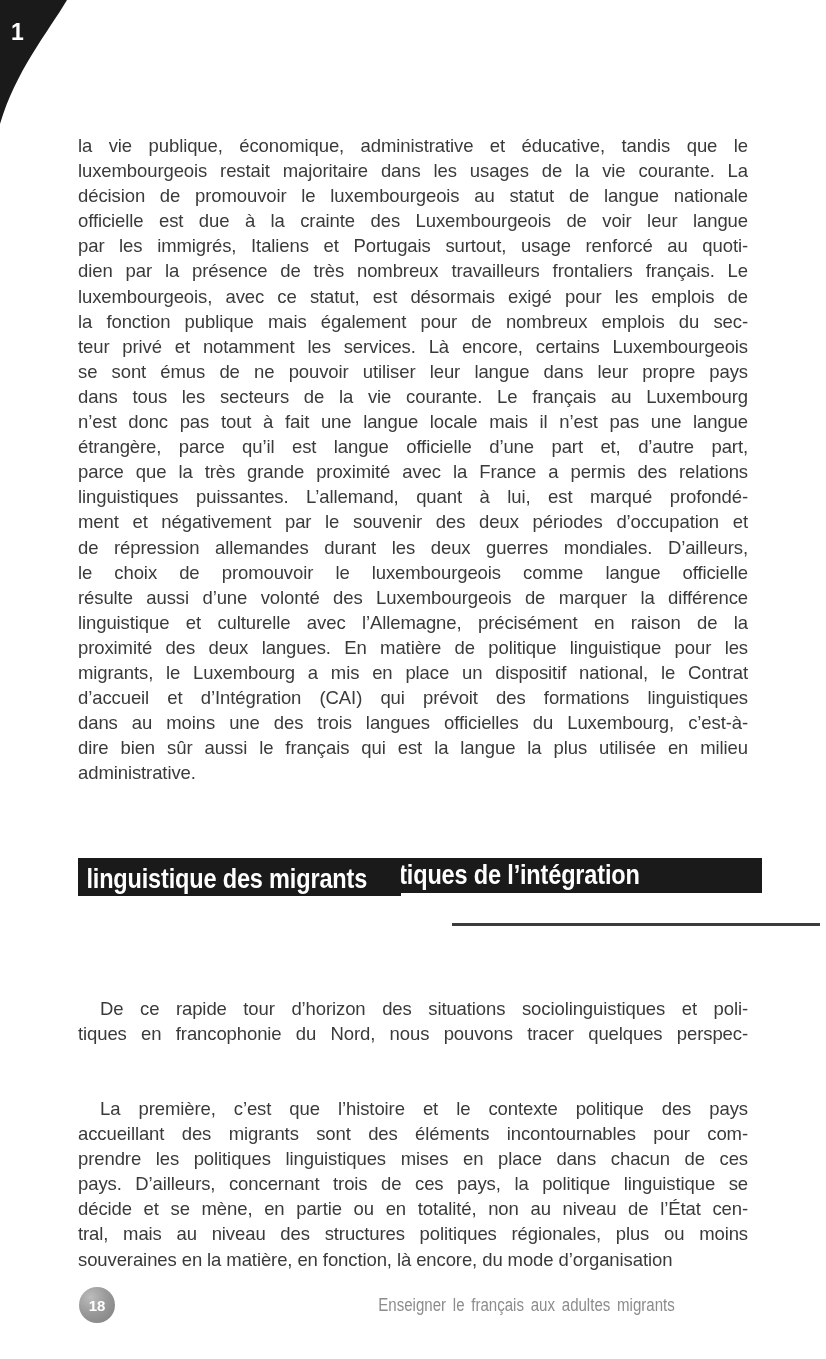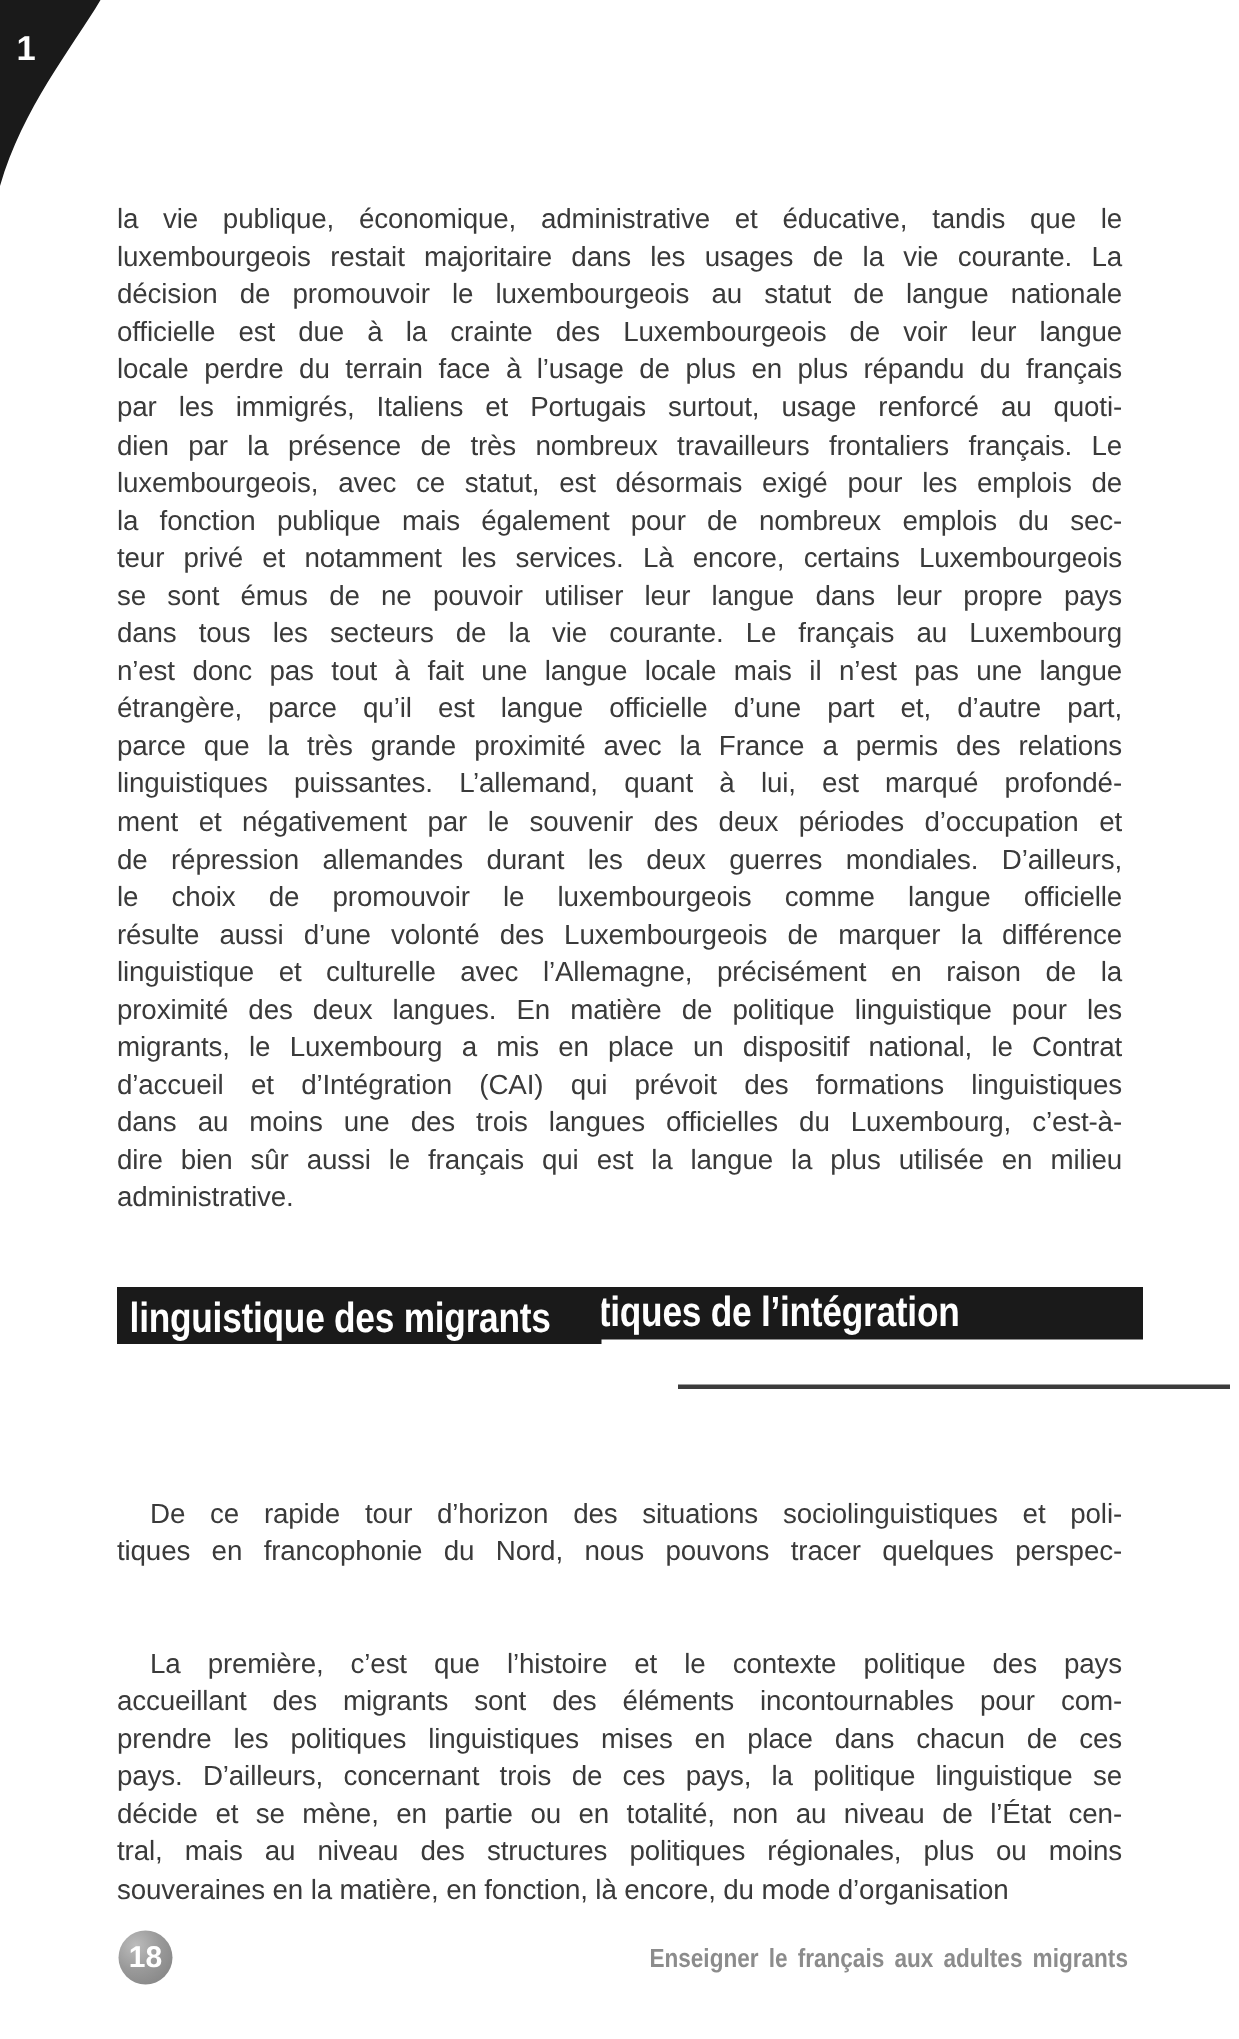--- a/index.html
+++ b/index.html
@@ -44,27 +44,27 @@
   .bar2{top:862px;width:323px;height:34px;}
   .head-rule{
     position:absolute;left:452px;top:923px;width:368px;height:3px;
     background:#3c3c3c;
   }
   
   .pagenum{
     position:absolute;left:79px;top:1287px;width:36px;height:36px;
     border-radius:50%;
     background:radial-gradient(circle at 32% 28%, #bcbcbc 0%, #9a9a9a 45%, #7e7e7e 100%);
-    color:#ffffff;font-size:20px;font-weight:bold;
+    color:#ffffff;font-size:15px;font-weight:bold;
     display:flex;align-items:center;justify-content:center;text-align:center;
   }
   .booktitle{
     position:absolute;right:74px;top:1295px;width:500px;
-    text-align:right;
-    color:#8c8c8c;font-weight:bold;font-size:17.5px;
+    text-align:center;
+    color:#8c8c8c;font-weight:normal;font-size:17.5px;
     white-space:nowrap;
   }
   .booktitle .ht{
     display:inline-block;transform:scaleX(0.86);transform-origin:100% 50%;
     word-spacing:3px;letter-spacing:0;
   }
 </style>
 </head>
 <body>
 
@@ -73,21 +73,20 @@
     <path d="M0,0 L67,0 C48,32 15,72 0,124 Z" fill="#1a1a1a"></path>
   </svg>
   <div class="corner-num">1</div>
 </div>
 
 <div class="textblock" style="top:85px;">
     <div class="tl">la vie publique, économique, administrative et éducative, tandis que le</div>
     <div class="tl">luxembourgeois restait majoritaire dans les usages de la vie courante. La</div>
     <div class="tl">décision de promouvoir le luxembourgeois au statut de langue nationale</div>
     <div class="tl">officielle est due à la crainte des Luxembourgeois de voir leur langue</div>
-    <div class="tl">locale perdre du terrain face à l’usage de plus en plus répandu du français</div>
     <div class="tl">par les immigrés, Italiens et Portugais surtout, usage renforcé au quoti-</div>
     <div class="tl">dien par la présence de très nombreux travailleurs frontaliers français. Le</div>
     <div class="tl">luxembourgeois, avec ce statut, est désormais exigé pour les emplois de</div>
     <div class="tl">la fonction publique mais également pour de nombreux emplois du sec-</div>
     <div class="tl">teur privé et notamment les services. Là encore, certains Luxembourgeois</div>
     <div class="tl">se sont émus de ne pouvoir utiliser leur langue dans leur propre pays</div>
     <div class="tl">dans tous les secteurs de la vie courante. Le français au Luxembourg</div>
     <div class="tl">n’est donc pas tout à fait une langue locale mais il n’est pas une langue</div>
     <div class="tl">étrangère, parce qu’il est langue officielle d’une part et, d’autre part,</div>
     <div class="tl">parce que la très grande proximité avec la France a permis des relations</div>

